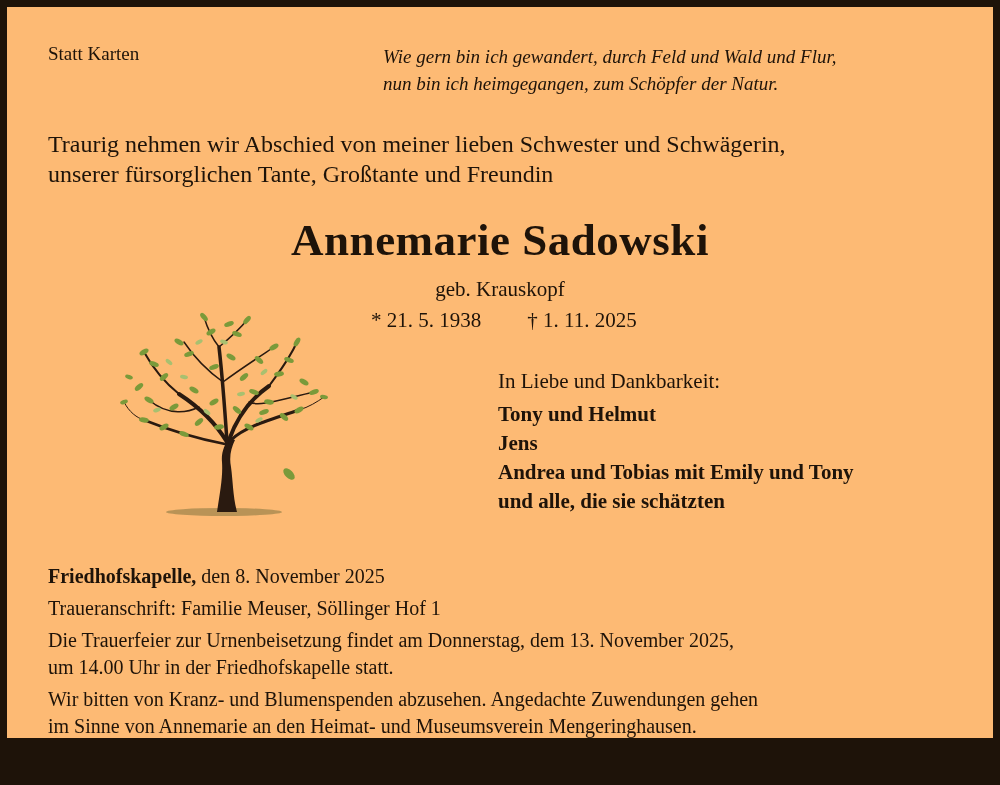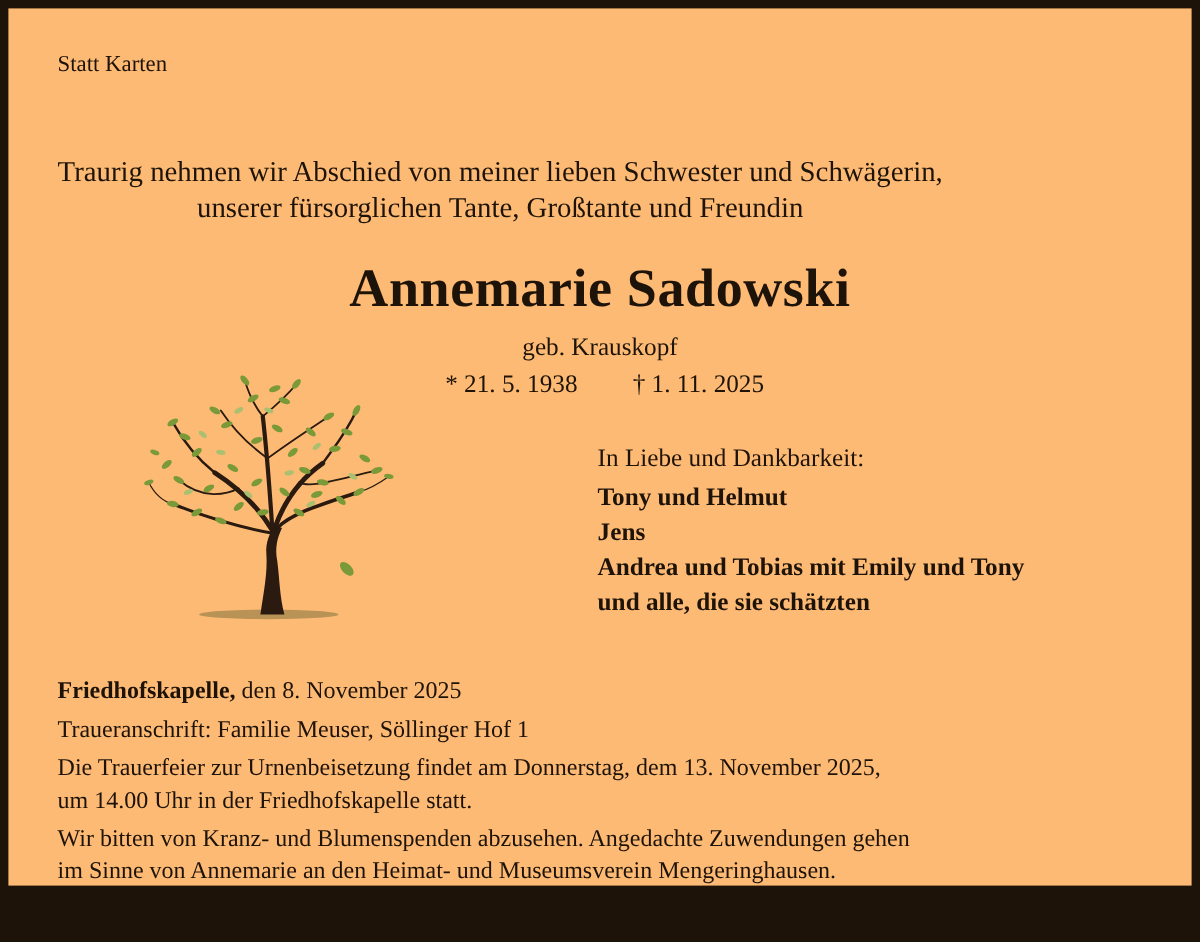--- a/index.html
+++ b/index.html
@@ -13,41 +13,45 @@
     }
     .card {
       position: absolute;
       left: 7px; top: 7px;
       width: 986px; height: 731px;
       background: #fdba74;
     }
     .abs { position: absolute; white-space: nowrap; }
     .statt { left: 41px; top: 36px; font-size: 19px; font-family: "Liberation Serif", serif; }
     .poem { left: 376px; top: 36px; font-size: 19px; font-style: italic; font-family: "Liberation Serif", serif; line-height: 27px; }
-    .intro { left: 41px; top: 122px; font-size: 24px; font-family: "Liberation Serif", serif; line-height: 30px; text-align: center; }
+    .intro { left: 41px; top: 122px; font-size: 24px; font-family: "Liberation Serif", serif; line-height: 30px; }
     .name { left: 0; width: 986px; text-align: center; top: 207px; font-size: 45px; font-weight: bold; font-family: "Liberation Serif", serif; letter-spacing: 0.5px; }
     .born-name { left: 0; width: 986px; text-align: center; top: 270px; font-size: 21px; font-family: "Liberation Serif", serif; }
     .dates { left: 337px; top: 301px; font-size: 21px; font-family: "Liberation Serif", serif; margin-left: 27px; }
     .dates span { display: inline-block; }
     .dates .death { margin-left: 46px; }
     .tree { left: 112px; top: 295px; width: 210px; height: 220px; }
     .thanks { left: 491px; top: 362px; font-size: 21px; font-family: "Liberation Serif", serif; }
     .family { left: 491px; top: 393px; font-size: 21px; font-weight: bold; font-family: "Liberation Serif", serif; line-height: 29px; }
     .family div { white-space: nowrap; }
     .bottom { left: 41px; top: 556px; font-size: 20px; font-family: "Liberation Serif", serif; line-height: 27px; }
     .bottom .para { margin-bottom: 5px; }
     .bottom b { font-weight: bold; }
   </style>
 </head>
 <body>
 
 <div class="card">
 
   <div class="abs statt">Statt Karten</div>
 
+  <div class="abs poem">
+    <div>Wie gern bin ich gewandert, durch Feld und Wald und Flur,</div>
+    <div>nun bin ich heimgegangen, zum Schöpfer der Natur.</div>
+  </div>
 
   <div class="abs intro">
     <div>Traurig nehmen wir Abschied von meiner lieben Schwester und Schwägerin,</div>
     <div>unserer fürsorglichen Tante, Großtante und Freundin</div>
   </div>
 
   <div class="abs name">Annemarie Sadowski</div>
   <div class="abs born-name">geb. Krauskopf</div>
   <div class="abs dates">
     <span>* 21. 5. 1938</span><span class="death">† 1. 11. 2025</span>

